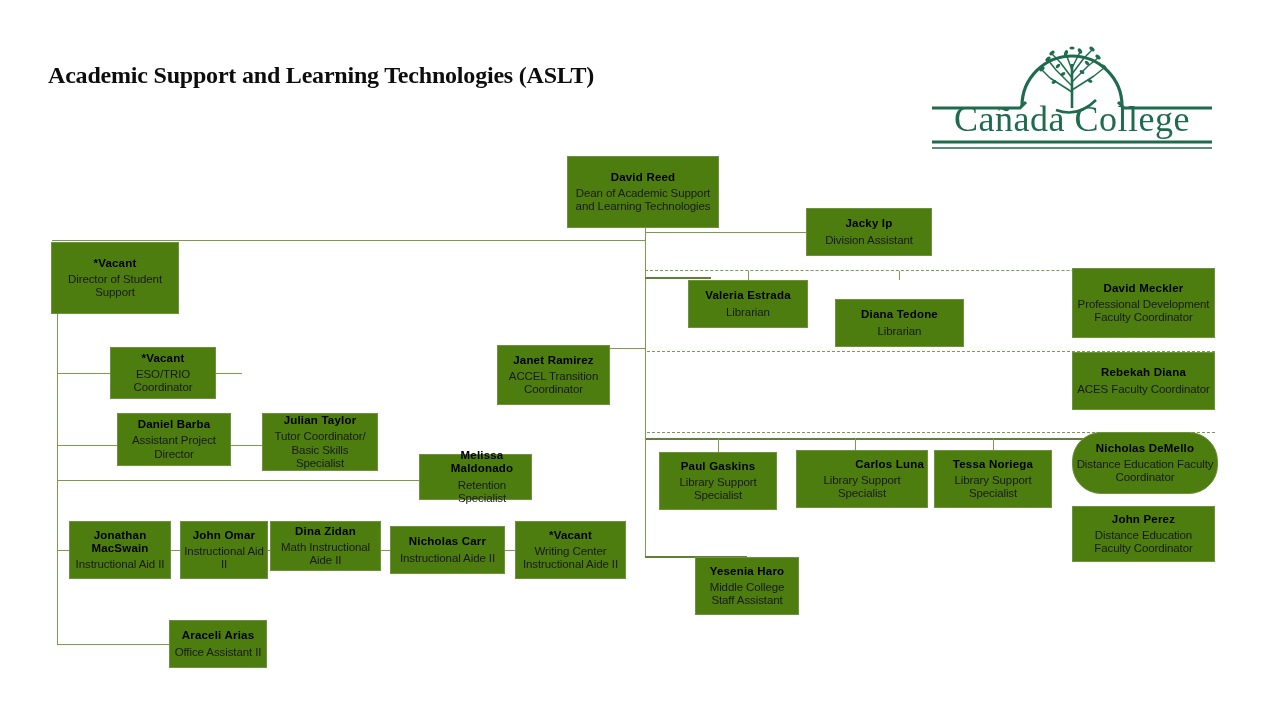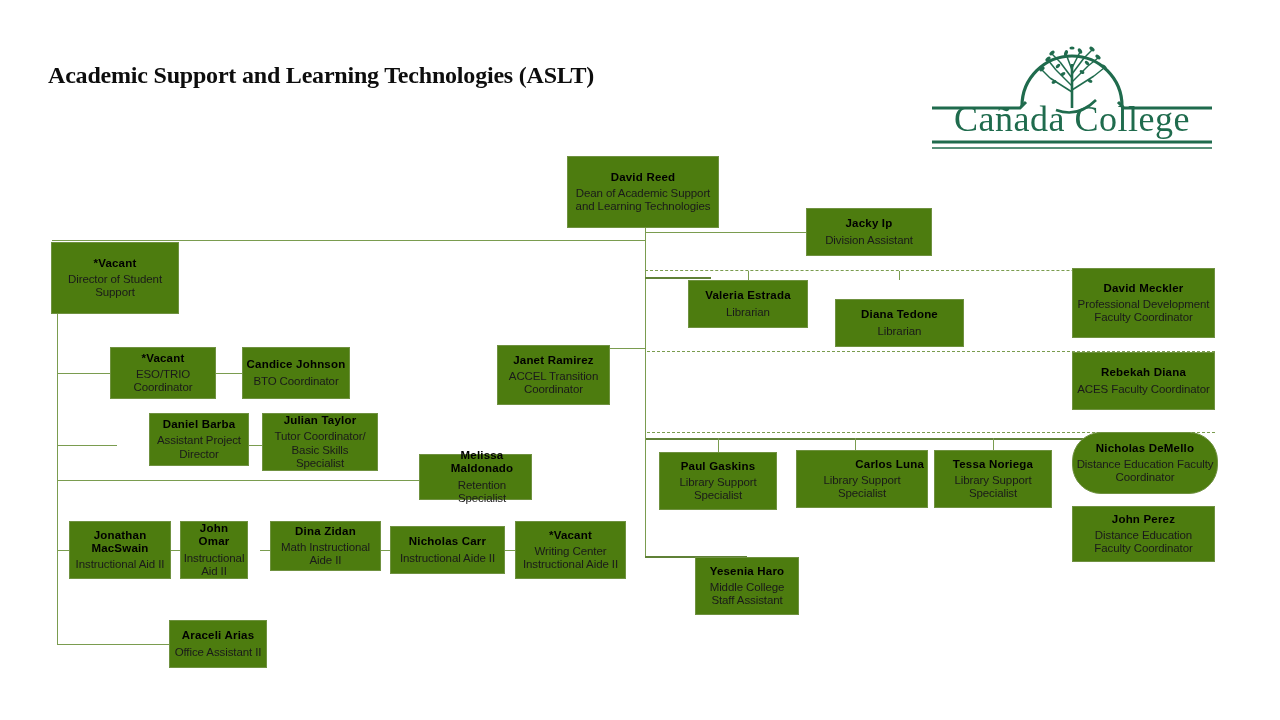--- a/index.html
+++ b/index.html
@@ -210,26 +210,22 @@
   <div class="node" style="left:51px; top:242px; width:128px; height:72px;">
     <div class="nm">*Vacant</div>
     <div class="ttl">Director of Student Support</div>
   </div>
 
   <div class="node" style="left:110px; top:347px; width:106px; height:52px;">
     <div class="nm">*Vacant</div>
     <div class="ttl">ESO/TRIO Coordinator</div>
   </div>
 
-  <div class="node" style="left:242px; top:347px; width:108px; height:52px;">
-    <div class="nm">Candice  Johnson</div>
-    <div class="ttl">BTO Coordinator</div>
-  </div>
-
-  <div class="node" style="left:117px; top:413px; width:100px; height:53px;margin-left:32px;">
+
+  <div class="node" style="left:117px; top:413px; width:114px; height:53px;">
     <div class="nm">Daniel Barba</div>
     <div class="ttl">Assistant Project Director</div>
   </div>
 
   <div class="node" style="left:262px; top:413px; width:116px; height:58px;">
     <div class="nm">Julian  Taylor</div>
     <div class="ttl">Tutor Coordinator/ Basic Skills Specialist</div>
   </div>
 
   <div class="node" style="left:419px; top:454px; width:113px; height:46px;padding-left:16px;">
@@ -240,21 +236,21 @@
   <div class="node" style="left:497px; top:345px; width:113px; height:60px;">
     <div class="nm">Janet Ramirez</div>
     <div class="ttl">ACCEL Transition Coordinator</div>
   </div>
 
   <div class="node tight" style="left:69px; top:521px; width:102px; height:58px;">
     <div class="nm">Jonathan MacSwain</div>
     <div class="ttl">Instructional Aid II</div>
   </div>
 
-  <div class="node" style="left:180px; top:521px; width:68px; height:58px;">
+  <div class="node" style="left:180px; top:521px; width:88px; height:58px;">
     <div class="nm">John Omar</div>
     <div class="ttl">Instructional Aid II</div>
   </div>
 
   <div class="node" style="left:270px; top:521px; width:111px; height:50px;">
     <div class="nm">Dina Zidan</div>
     <div class="ttl">Math Instructional Aide II</div>
   </div>
 
   <div class="node" style="left:390px; top:526px; width:115px; height:48px;">

